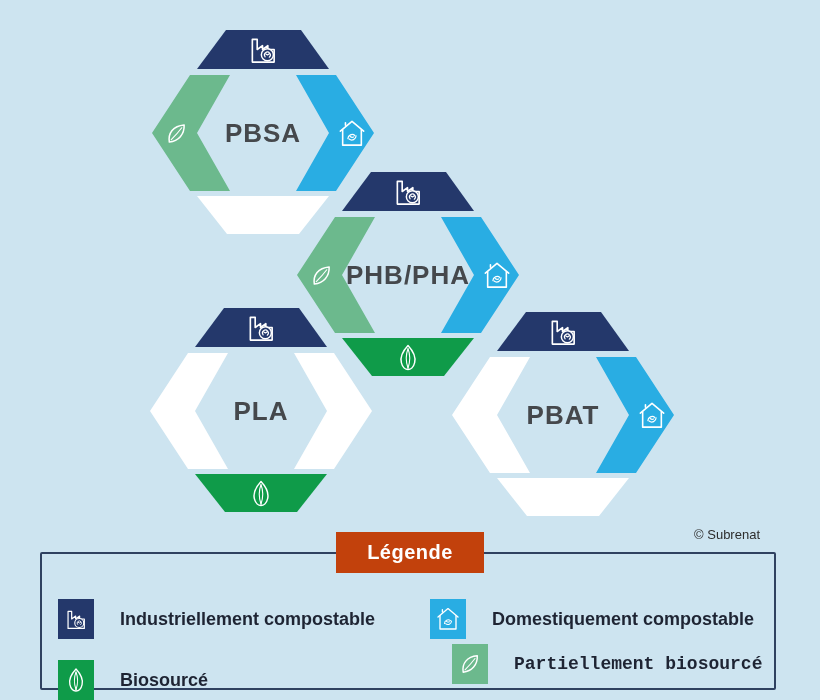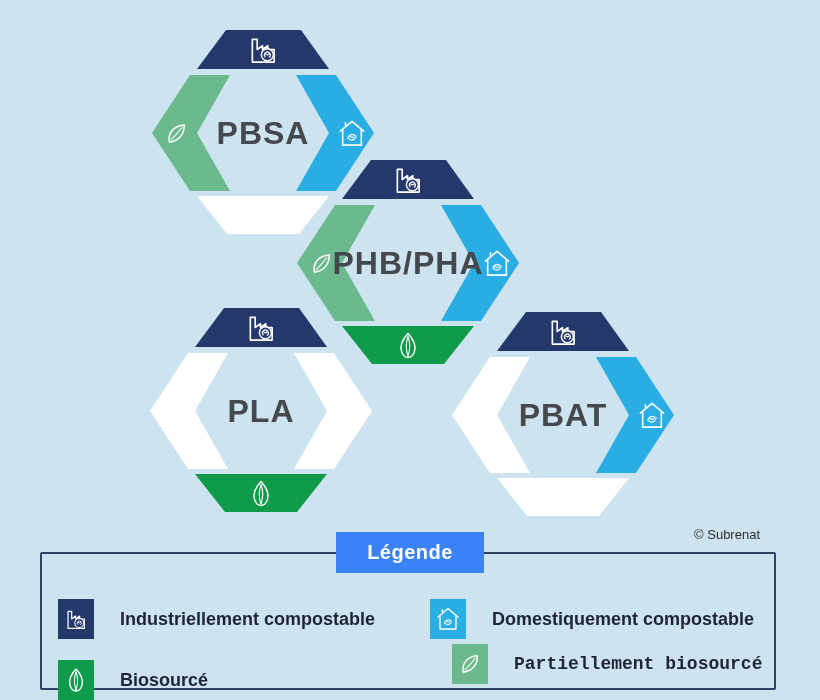--- a/index.html
+++ b/index.html
@@ -10,42 +10,42 @@
     overflow:hidden;
   }
   .stage{position:relative;width:820px;height:700px;background:#cde4f0;}
 
   
   .hex{position:absolute;width:222px;height:204px;}
   .hex svg{position:absolute;left:0;top:0;width:222px;height:204px;overflow:visible;}
   .hex .hex-label{
     position:absolute;left:0;right:0;top:88px;
     text-align:center;
-    font-size:32px;font-weight:600;letter-spacing:1px;
+    font-size:26px;font-weight:600;letter-spacing:1px;
     color:#45484c;line-height:30px;
     user-select:none;
   }
   .hex-pbsa   {left:152px; top:30px;}
   .hex-pbs    {left:442px; top:30px;}
-  .hex-phbpha {left:297px; top:160px;}
+  .hex-phbpha {left:297px; top:172px;}
   .hex-pla    {left:150px; top:308px;}
   .hex-pbat   {left:452px; top:312px;}
 
   .seg{stroke:none;}
   .seg-icon{color:#ffffff;}
 
   
   .legend-box{
     position:absolute;left:40px;top:552px;width:736px;height:138px;
     border:2px solid #2f4160;border-radius:2px;
     box-sizing:border-box;
   }
   .legend-title{
     position:absolute;left:336px;top:532px;width:148px;height:41px;
-    background:#3b82f6;color:#ffffff;
+    background:#c2410c;color:#ffffff;
     display:flex;align-items:center;justify-content:center;
     font-size:20px;font-weight:700;letter-spacing:.5px;
   }
   .credit{
     position:absolute;right:60px;top:527px;
     font-size:13px;color:#2d2d2d;font-weight:500;
   }
   .legend-item{
     position:absolute;height:40px;
     display:flex;align-items:center;

